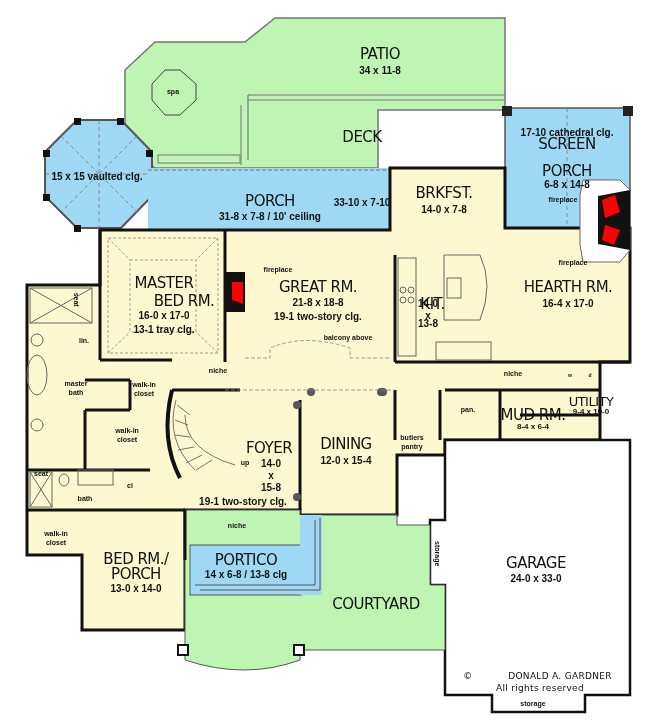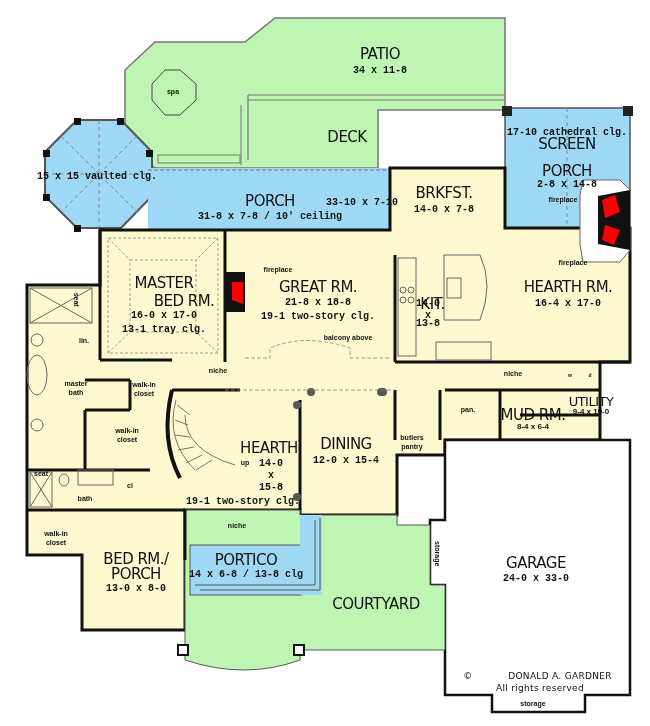--- a/index.html
+++ b/index.html
@@ -1,20 +1,20 @@
 <!DOCTYPE html>
 <html><head>
   <meta charset="utf-8">
   <style>
     html, body { margin:0; padding:0; background:#ffffff; }
     body { width:650px; height:726px; position:relative; overflow:hidden; font-family:"DejaVu Sans", sans-serif; }
     #plan { position:absolute; left:0; top:0; width:650px; height:726px; }
     .lbl { position:absolute; text-align:center; color:#111; white-space:nowrap; transform:translateX(-50%); line-height:1.05; }
     .title { font-family:"DejaVu Sans", sans-serif; font-size:15px; letter-spacing:-0.5px; }
-    .dim { font-family:Liberation Mono, monospace; font-size:10px; font-weight:bold; }
+    .dim { font-family:Liberation Sans, sans-serif; font-size:10px; font-weight:bold; }
     .small { font-family:"Liberation Sans", sans-serif; font-size:8px; font-weight:bold; }
     .tiny { font-family:"Liberation Sans", sans-serif; font-size:7px; font-weight:bold; }
     .copy { font-family:"DejaVu Sans", sans-serif; font-size:9px; letter-spacing:0.3px; }
   </style>
 </head>
 <body>
 
 <svg id="plan" viewBox="0 0 650 726" xmlns="http://www.w3.org/2000/svg">
 
   <g>
@@ -160,29 +160,29 @@
   </g>
 
   <path d="M245,358 L270,358 L270,348 Q305,333 350,348 L350,358 L390,358" fill="none" stroke="#888" stroke-width="0.8" stroke-dasharray="4,2"></path>
   <line x1="225" y1="390" x2="395" y2="390" stroke="#888" stroke-width="0.8" stroke-dasharray="4,2"></line>
 </svg>
 
 <div class="lbl title" style="left:380px;top:47px;">PATIO</div>
 <div class="lbl dim" style="left:380px;top:66px;">34 x 11-8</div>
 <div class="lbl tiny" style="left:173px;top:88px;">spa</div>
 <div class="lbl dim" style="left:97px;top:172px;">15 x 15 vaulted clg.</div>
-<div class="lbl title" style="left:347px;top:130px;">DECK</div>
+<div class="lbl title" style="left:362px;top:130px;">DECK</div>
 <div class="lbl dim" style="left:362px;top:150px;margin-top:48px;">33-10 x 7-10</div>
 <div class="lbl title" style="left:270px;top:194px;">PORCH</div>
 <div class="lbl dim" style="left:270px;top:212px;">31-8 x 7-8 / 10' ceiling</div>
 
 <div class="lbl dim" style="left:567px;top:128px;">17-10 cathedral clg.</div>
 <div class="lbl title" style="left:567px;top:137px;">SCREEN</div>
 <div class="lbl title" style="left:567px;top:164px;">PORCH</div>
-<div class="lbl dim" style="left:567px;top:180px;">2-8  x  14-8</div>
+<div class="lbl dim" style="left:567px;top:180px;">6-8  x  14-8</div>
 <div class="lbl tiny" style="left:563px;top:196px;">fireplace</div>
 
 <div class="lbl title" style="left:444px;top:186px;">BRKFST.</div>
 <div class="lbl dim" style="left:444px;top:205px;">14-0  x  7-8</div>
 
 <div class="lbl title" style="left:164px;top:276px;">MASTER</div>
 <div class="lbl title" style="left:152px;top:294px;margin-left:32px;">BED  RM.</div>
 <div class="lbl dim" style="left:164px;top:311px;">16-0  x  17-0</div>
 <div class="lbl dim" style="left:164px;top:325px;">13-1 tray clg.</div>
 
@@ -205,21 +205,21 @@
 <div class="lbl tiny" style="left:84px;top:337px;">lin.</div>
 <div class="lbl tiny" style="left:76px;top:380px;">master</div>
 <div class="lbl tiny" style="left:76px;top:389px;">bath</div>
 <div class="lbl tiny" style="left:144px;top:381px;">walk-in</div>
 <div class="lbl tiny" style="left:144px;top:390px;">closet</div>
 <div class="lbl tiny" style="left:127px;top:427px;">walk-in</div>
 <div class="lbl tiny" style="left:127px;top:436px;">closet</div>
 <div class="lbl tiny" style="left:218px;top:367px;">niche</div>
 <div class="lbl tiny" style="left:513px;top:370px;">niche</div>
 
-<div class="lbl title" style="left:269px;top:441px;">HEARTH</div>
+<div class="lbl title" style="left:269px;top:441px;">FOYER</div>
 <div class="lbl tiny" style="left:245px;top:459px;">up</div>
 <div class="lbl dim" style="left:271px;top:459px;">14-0</div>
 <div class="lbl dim" style="left:271px;top:471px;">x</div>
 <div class="lbl dim" style="left:271px;top:483px;">15-8</div>
 <div class="lbl dim" style="left:243px;top:497px;">19-1 two-story clg.</div>
 
 <div class="lbl title" style="left:346px;top:437px;">DINING</div>
 <div class="lbl dim" style="left:346px;top:456px;">12-0  x  15-4</div>
 <div class="lbl tiny" style="left:412px;top:434px;">butlers</div>
 <div class="lbl tiny" style="left:412px;top:443px;">pantry</div>
@@ -233,21 +233,21 @@
 <div class="lbl tiny" style="left:590px;top:373px;font-size:5px;">d</div>
 
 <div class="lbl tiny" style="left:41px;top:470px;">seat</div>
 <div class="lbl tiny" style="left:85px;top:495px;">bath</div>
 <div class="lbl tiny" style="left:130px;top:482px;">cl</div>
 <div class="lbl tiny" style="left:56px;top:530px;">walk-in</div>
 <div class="lbl tiny" style="left:56px;top:539px;">closet</div>
 
 <div class="lbl title" style="left:136px;top:552px;">BED  RM./</div>
 <div class="lbl title" style="left:136px;top:567px;">PORCH</div>
-<div class="lbl dim" style="left:136px;top:584px;">13-0  x  8-0</div>
+<div class="lbl dim" style="left:136px;top:584px;">13-0  x  14-0</div>
 
 <div class="lbl tiny" style="left:237px;top:522px;">niche</div>
 <div class="lbl title" style="left:246px;top:553px;">PORTICO</div>
 <div class="lbl dim" style="left:246px;top:570px;">14 x 6-8 / 13-8 clg</div>
 <div class="lbl title" style="left:376px;top:597px;">COURTYARD</div>
 
 <div class="lbl tiny" style="left:437px;top:550px;transform:translateX(-50%) rotate(90deg);">storage</div>
 <div class="lbl title" style="left:536px;top:556px;">GARAGE</div>
 <div class="lbl dim" style="left:536px;top:574px;">24-0  x  33-0</div>
 <div class="lbl copy" style="left:468px;top:672px;">©</div>

